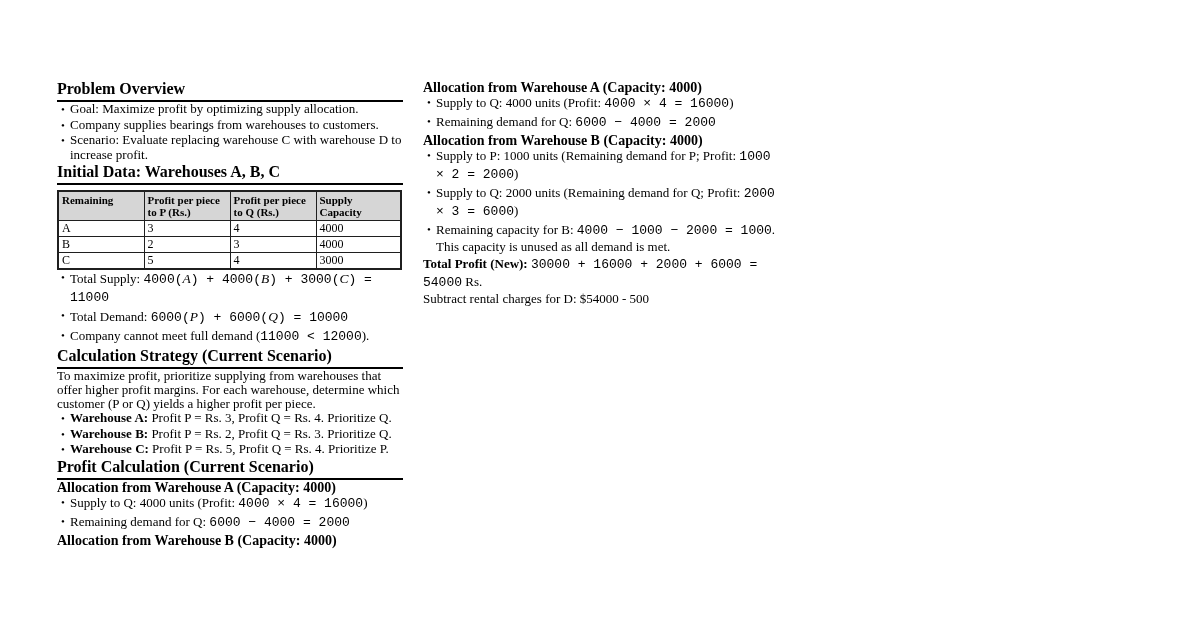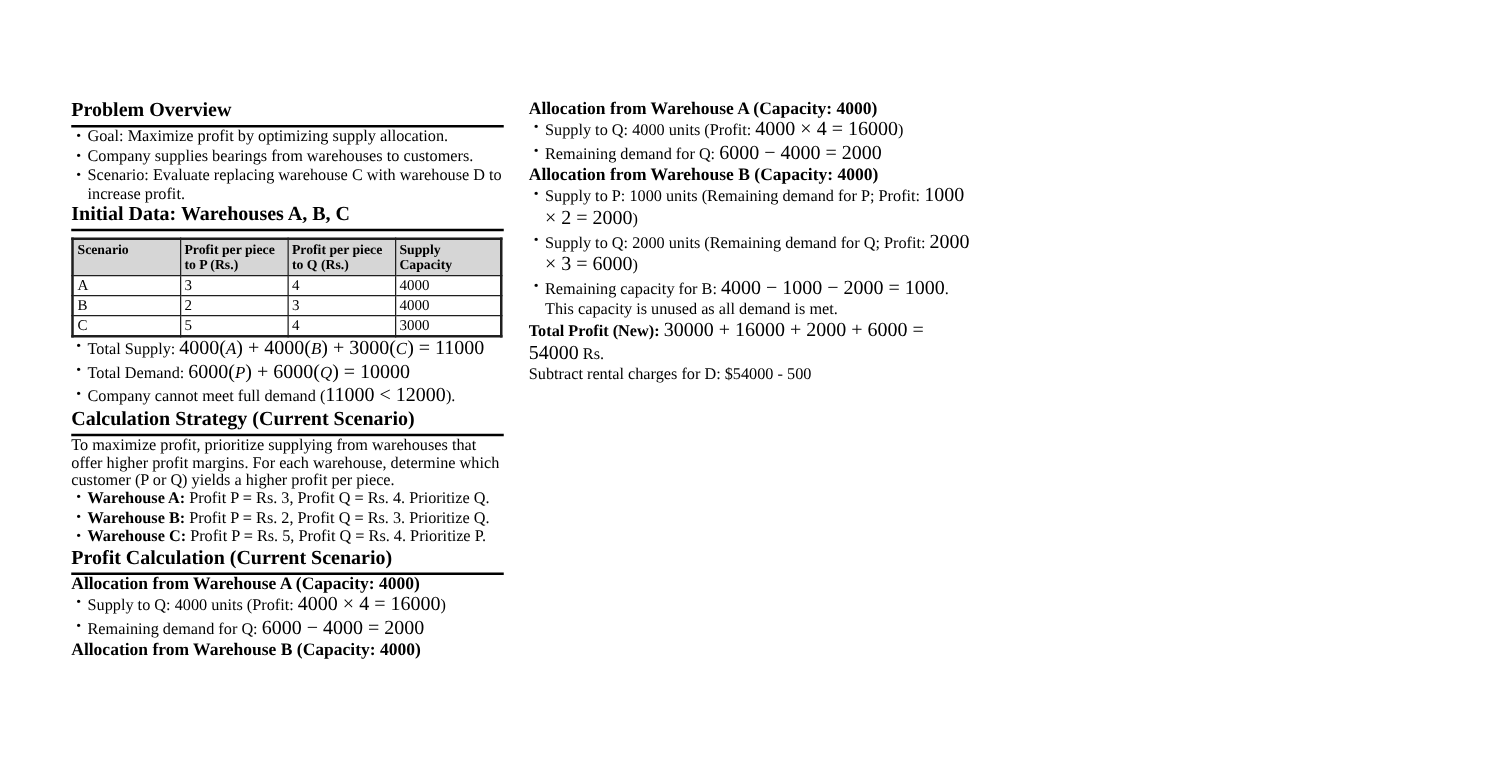--- a/index.html
+++ b/index.html
@@ -21,21 +21,21 @@
   ul.blt { list-style:none; margin:0; padding:0 0 0 13px; }
   ul.blt li { position:relative; line-height:14.5px; margin:0 0 1px 0; }
   ul.blt li::before {
     content:"\2022"; position:absolute; left:-9px; top:0;
     font-size:11px;
   }
   p.para { margin:0; line-height:14px; }
 
   
   .r-b  { font-weight:bold;margin-top:44px; }
-  .r-m  { font-family:Liberation Serif, serif; font-size:16px; line-height:18px; }
+  .r-m  { font-family:Liberation Mono, monospace; font-size:13px; line-height:18px; }
   .r-mi { font-family:"Liberation Serif",serif; font-size:13.5px; line-height:18px; font-style:italic; }
 
   
   .mt0{margin-top:0;} .mt4{margin-top:4px;} .mt5{margin-top:5px;} .mt6{margin-top:6px;} .mt11{margin-top:11px;} .mt15{margin-top:15px;} .mt16{margin-top:16px;}
 
   table.data {
     border-collapse:collapse; table-layout:fixed; width:343px;
     margin-top:5px; border:2px solid #1f1f1f;
   }
   table.data col.c1{width:86px;} table.data col.c2{width:86px;}
@@ -71,21 +71,21 @@
       <h2 class="sec mt15">Initial Data: Warehouses A, B, C</h2>
       <table class="data">
         <colgroup>
             <col class="c1">
             <col class="c2">
             <col class="c3">
             <col class="c4">
           </colgroup>
         <thead>
           <tr>
-            <th>Scenario</th>
+            <th>Remaining</th>
             <th>Profit per piece to P (Rs.)</th>
             <th>Profit per piece to Q (Rs.)</th>
             <th>Supply Capacity</th>
           </tr>
         </thead>
         <tbody>
           <tr>
             <td>A</td>
             <td>3</td>
             <td>4</td>

